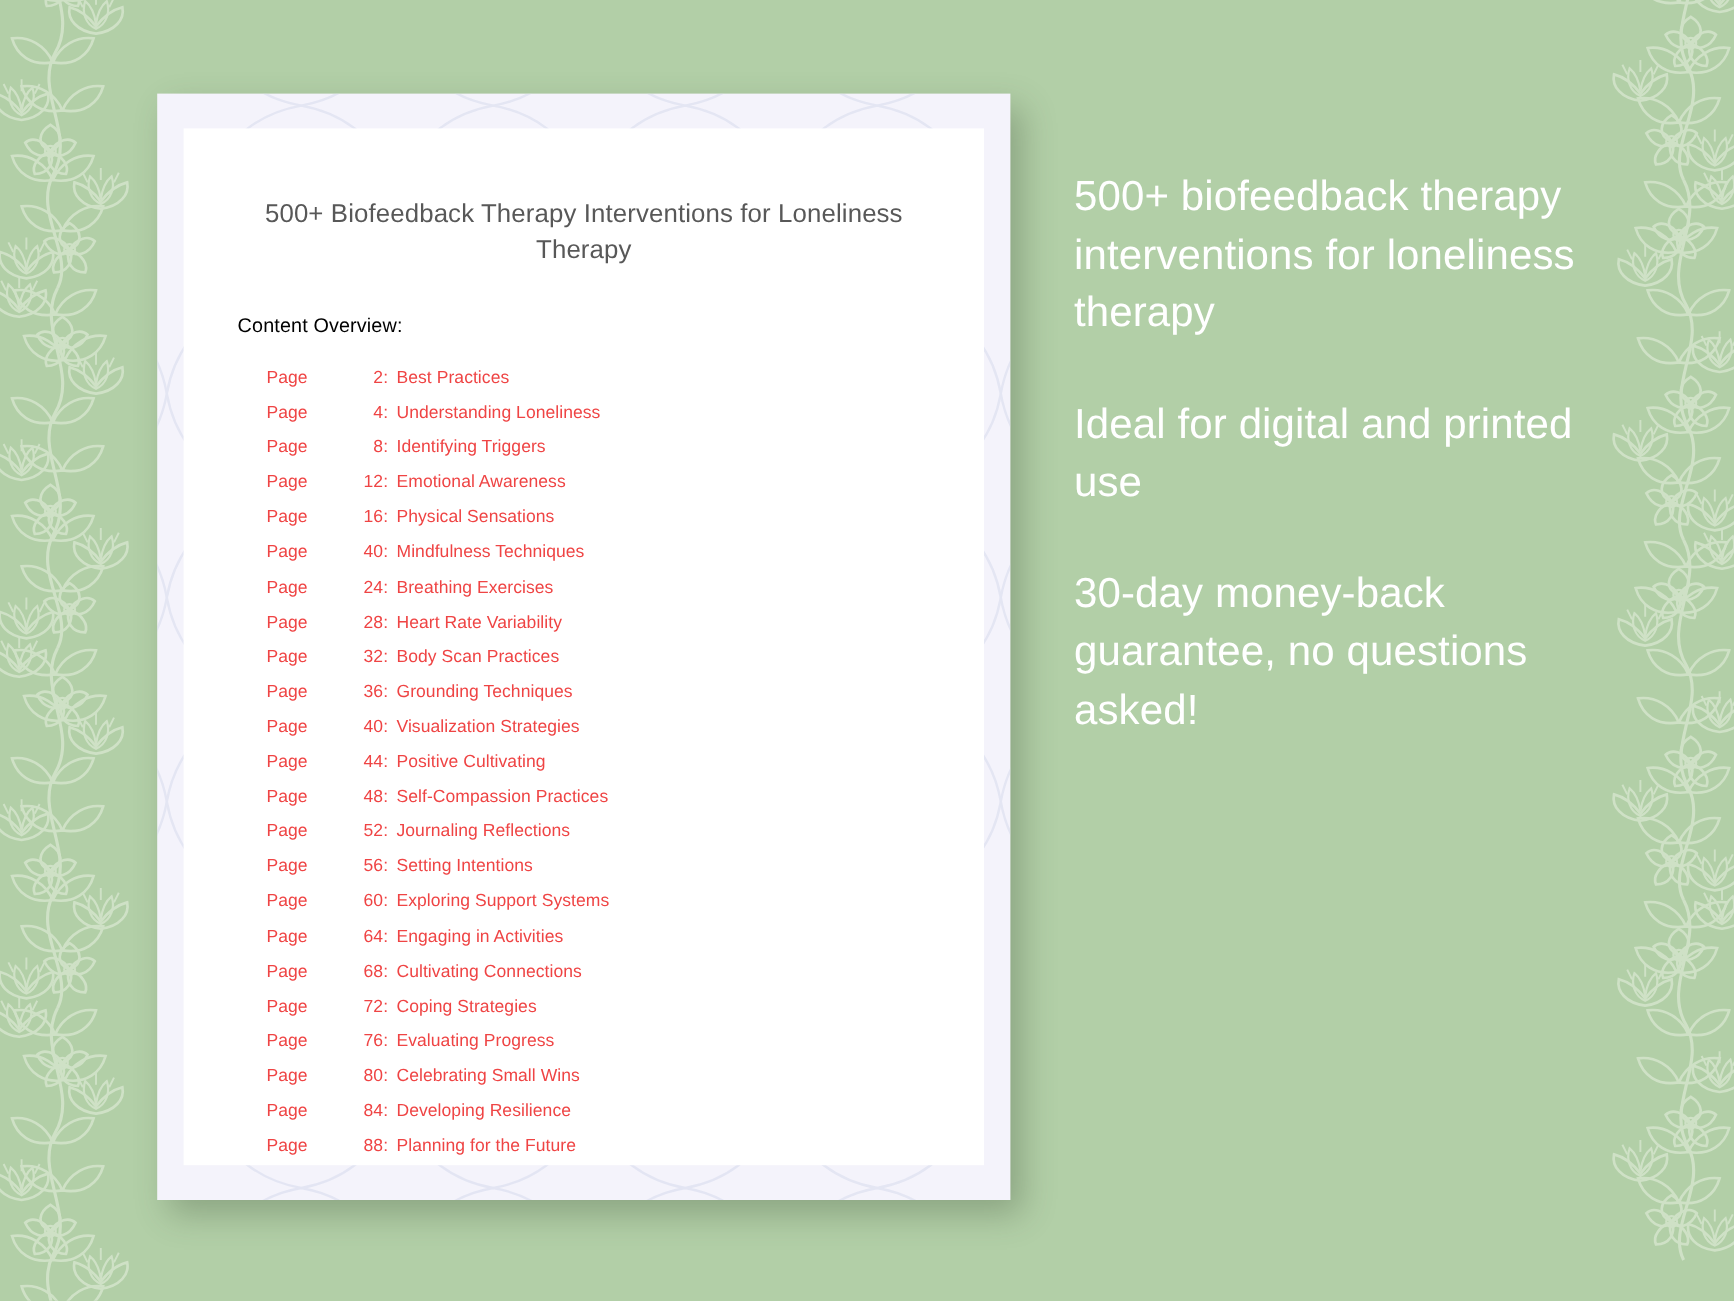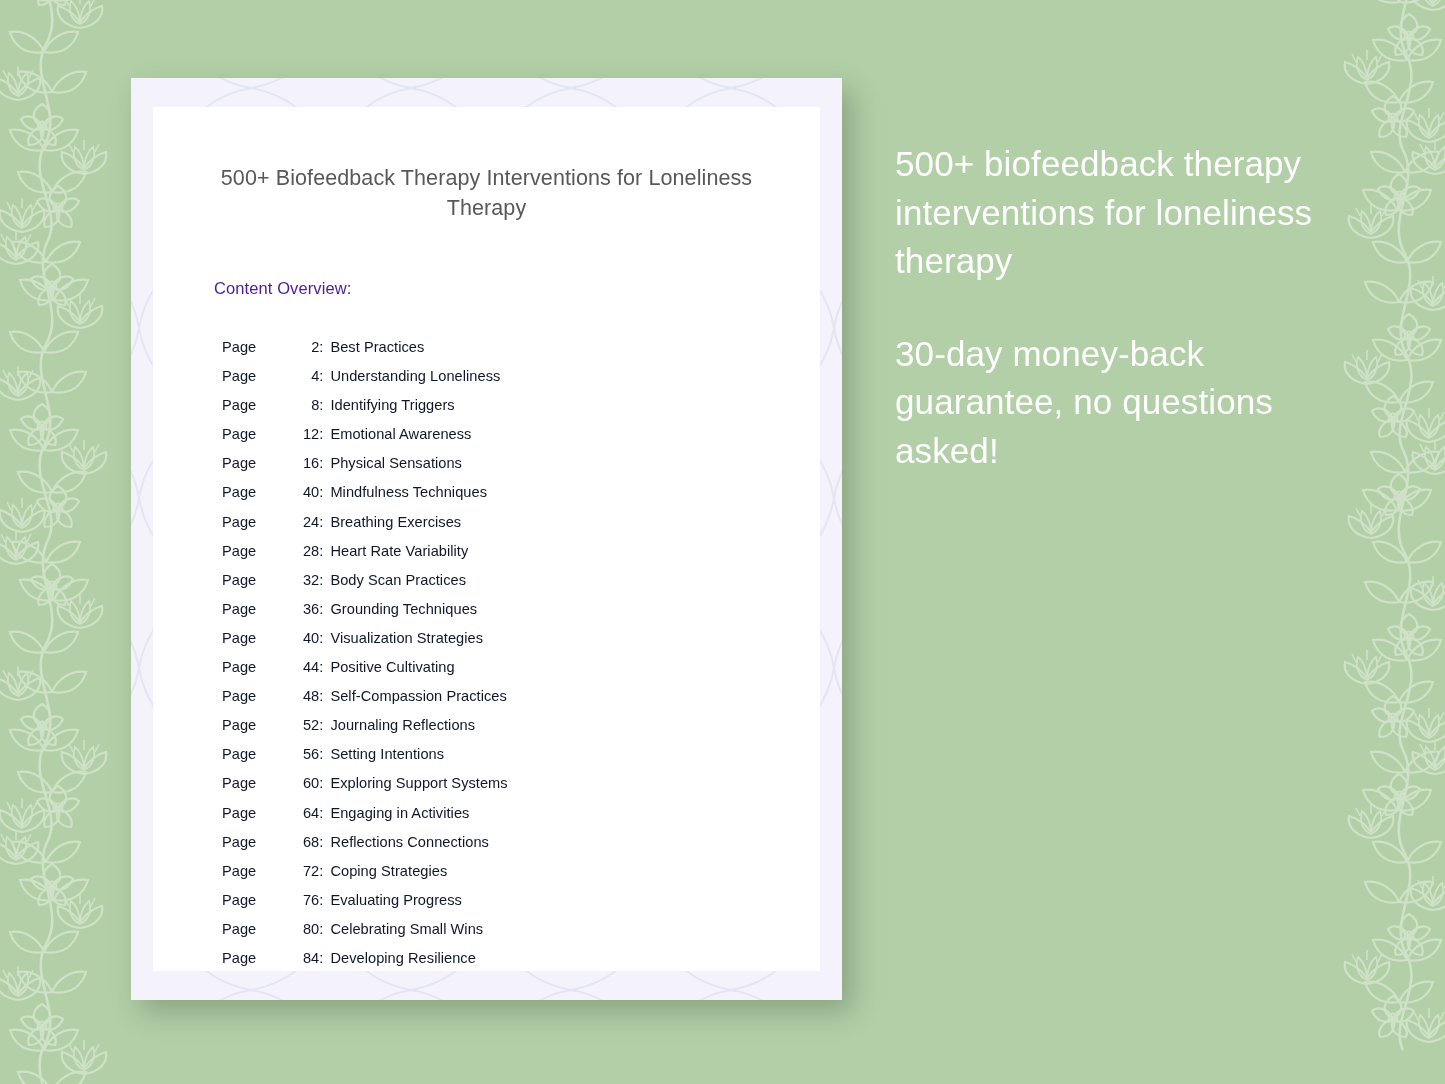--- a/index.html
+++ b/index.html
@@ -59,37 +59,37 @@
     padding: 56px 66px 0 66px;
     font-size: 21.5px;
     font-weight: 400;
     line-height: 30px;
     text-align: center;
     color: #585858;
     letter-spacing: 0.1px;
   }
 
   .overview-label {
-    margin: 16px;
+    margin: 0;
     padding: 40px 0 0 45px;
     font-size: 16.5px;
-    color: #4c1d95;
+    color: #000000;
     letter-spacing: 0.1px;
   }
 
   .toc {
     list-style: none;
     margin: 0;
     padding: 19px 0 0 69px;
   }
   .toc-row {
     display: flex;
     align-items: center;
     font-size: 14.6px;
-    color: #0f172a;
+    color: #ef4444;
     line-height: 29.1px;
     letter-spacing: 0.05px;
     white-space: nowrap;
   }
   .toc-page {
     display: inline-block;
     min-width: 59px;
     text-align: right;
   }
   .toc-colon { padding-right: 7px; }
@@ -306,21 +306,21 @@
         <li class="toc-row">
           <span class="toc-word">Page</span>
           <span class="toc-page">64</span>
           <span class="toc-colon">:</span>
           <span class="toc-title">Engaging in Activities</span>
         </li>
         <li class="toc-row">
           <span class="toc-word">Page</span>
           <span class="toc-page">68</span>
           <span class="toc-colon">:</span>
-          <span class="toc-title">Reflections Connections</span>
+          <span class="toc-title">Cultivating Connections</span>
         </li>
         <li class="toc-row">
           <span class="toc-word">Page</span>
           <span class="toc-page">72</span>
           <span class="toc-colon">:</span>
           <span class="toc-title">Coping Strategies</span>
         </li>
         <li class="toc-row">
           <span class="toc-word">Page</span>
           <span class="toc-page">76</span>
@@ -350,14 +350,15 @@
           <span class="toc-page">92</span>
           <span class="toc-colon">:</span>
           <span class="toc-title">Notes Template</span>
         </li>
       </ul>
   </div>
 </div>
 
 <div class="promo">
     <p class="promo-block">500+ biofeedback therapy interventions for loneliness therapy</p>
+    <p class="promo-block">Ideal for digital and printed use</p>
     <p class="promo-block">30-day money-back guarantee, no questions asked!</p>
   </div>
 
 </body></html>

